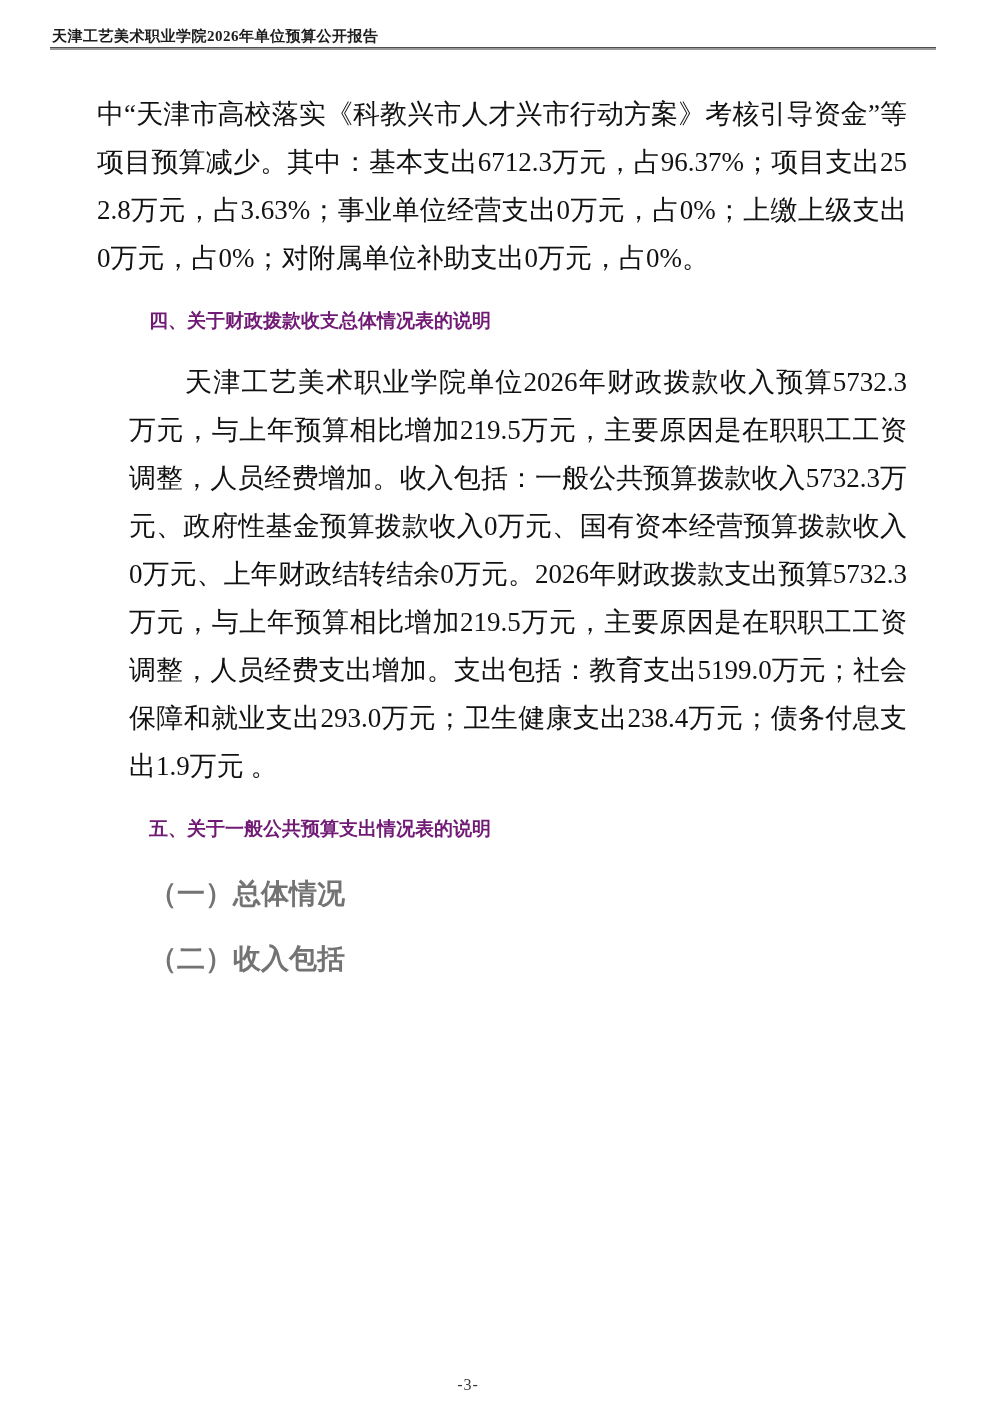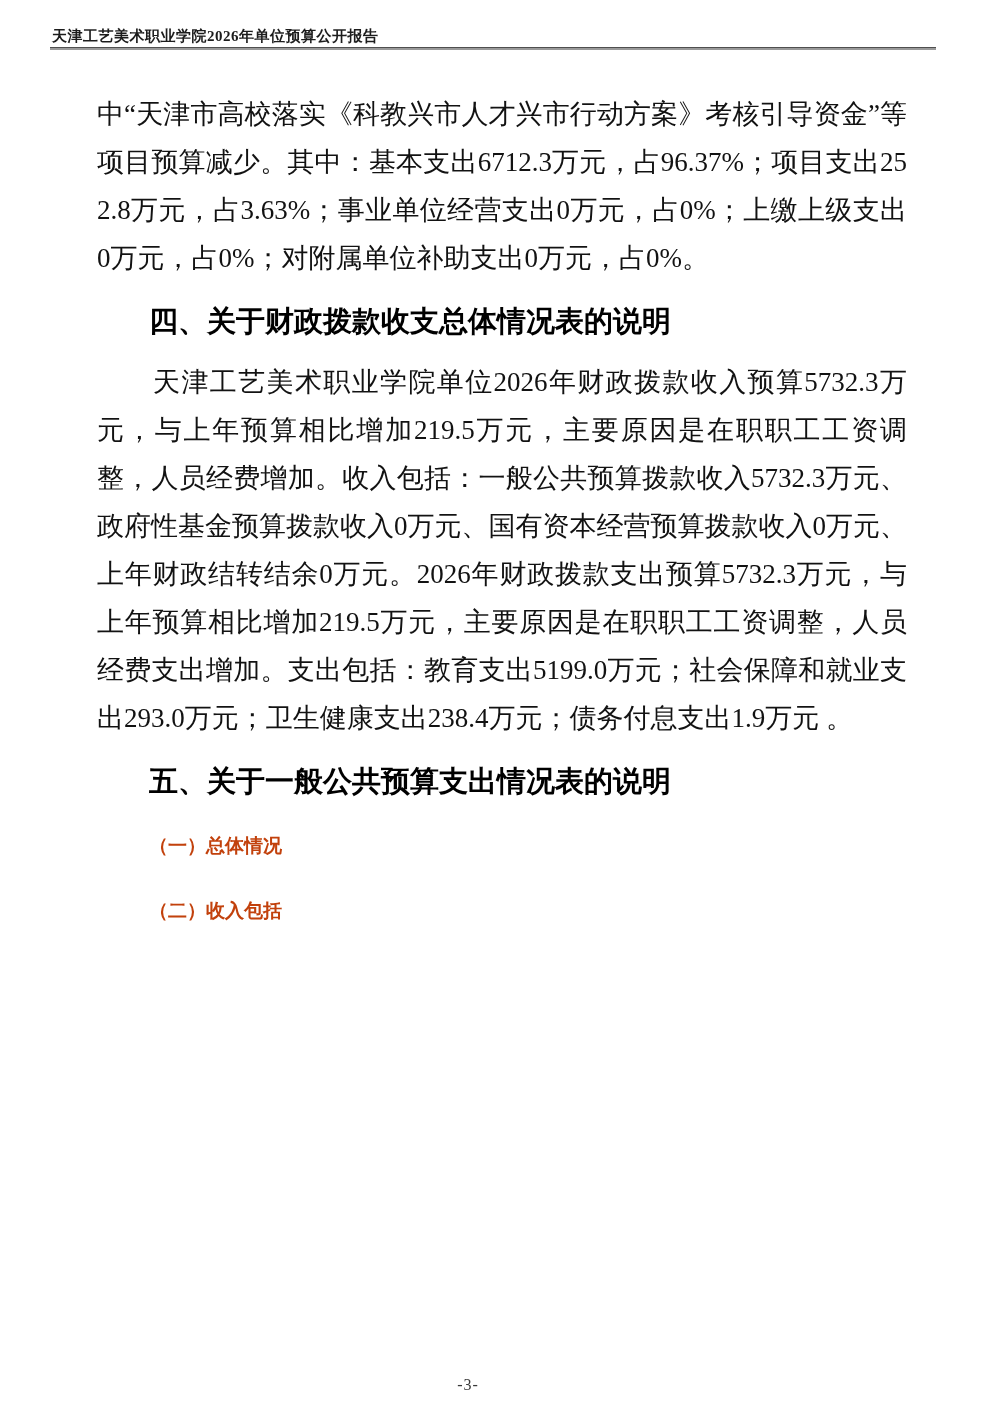--- a/index.html
+++ b/index.html
@@ -44,38 +44,38 @@
   .para {
     margin: 0;
     font-family: "Liberation Serif", "DejaVu Serif", serif;
     font-size: 27px;
     line-height: 48px;
     text-align: justify;
     text-justify: inter-ideograph;
     color: #121212;
     word-break: break-all;
   }
-  .para.indent { text-indent: 56px; }
+  .para.indent { text-indent: 56px; margin-left: 32px; }
   .heading {
     margin: 15px 0 13px 0;
     padding-left: 52px;
     font-family: Liberation Serif, serif;
-    font-size: 29px;
+    font-size: 19px;
     line-height: 48px;
     font-weight: 700;
-    color: #000000;
+    color: #701a75;
   }
   .subheading {
     margin: 17px 0 13px 0;
     padding-left: 52px;
     font-family: "Liberation Serif", "DejaVu Serif", serif;
-    font-size: 19px;
+    font-size: 28px;
     line-height: 48px;
     font-weight: 700;
-    color: #c2410c;
+    color: #737373;
   }
   .page-number {
     position: absolute;
     top: 1376px;
     left: 0;
     width: 100%;
     text-align: center;
     font-family: "Liberation Serif", "DejaVu Serif", serif;
     font-size: 16px;
     color: #3a3a3a;

